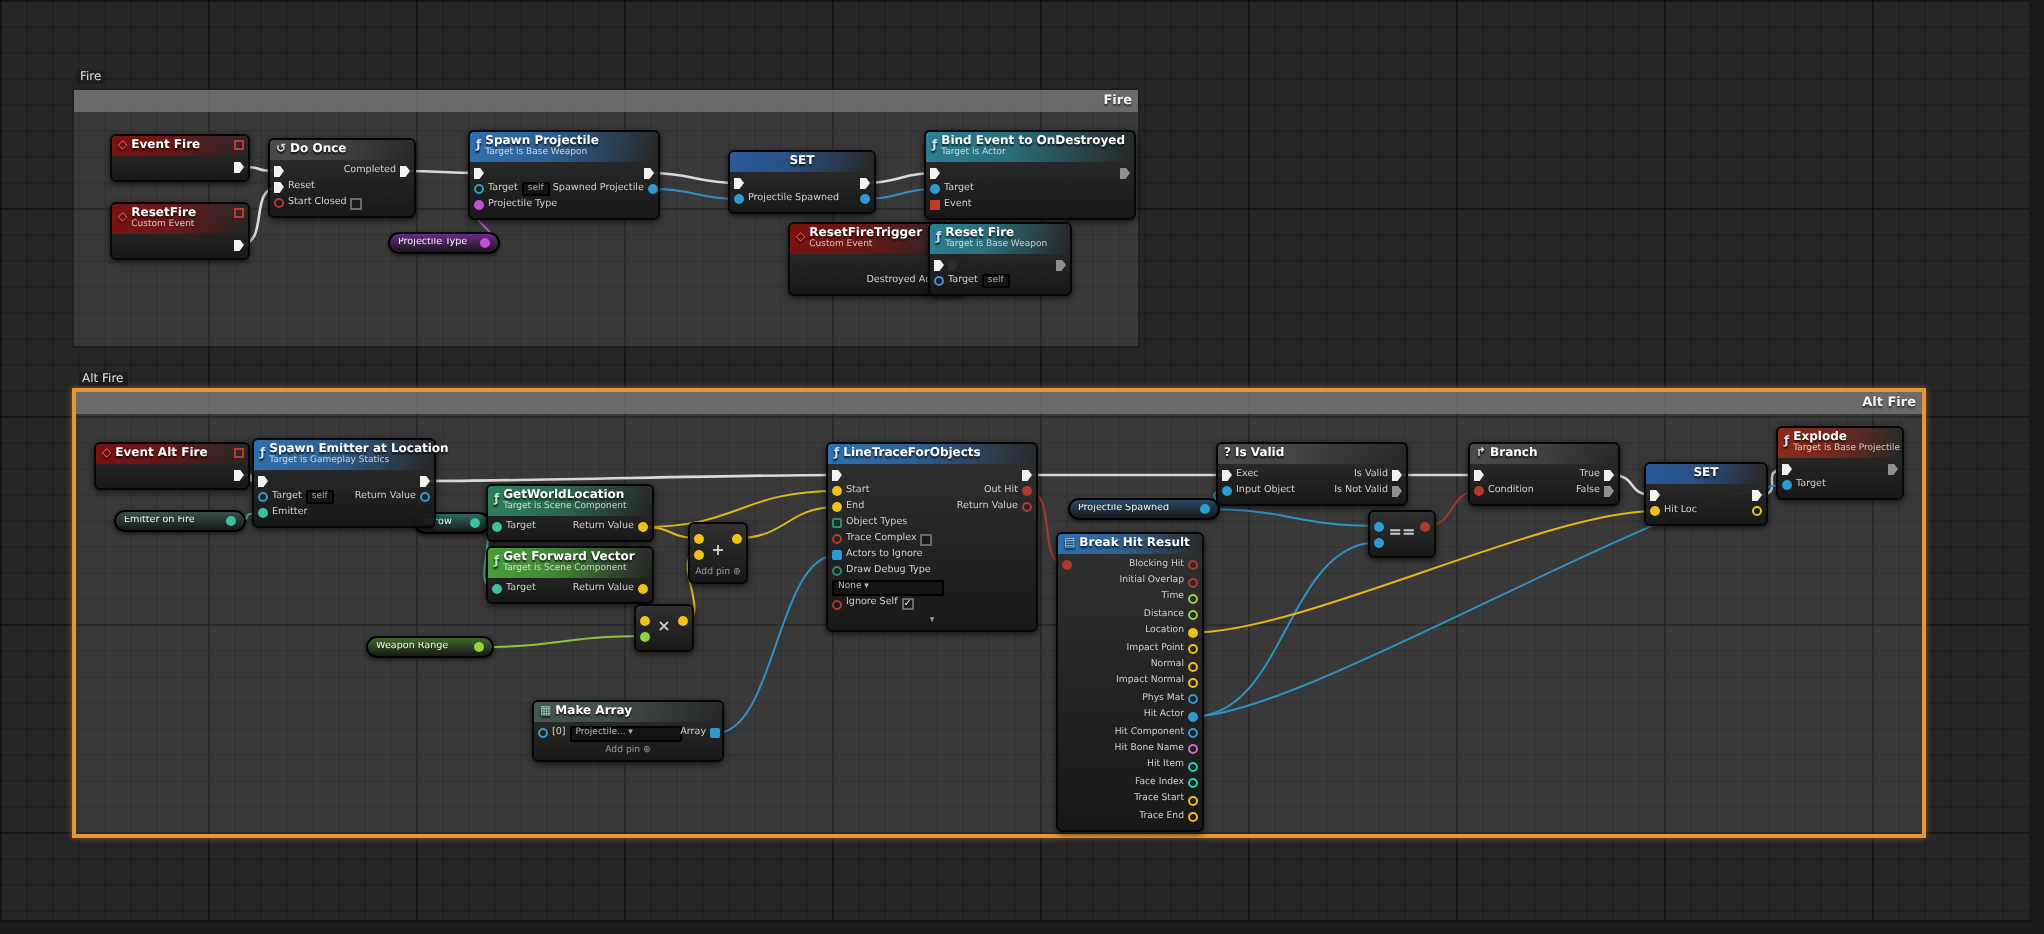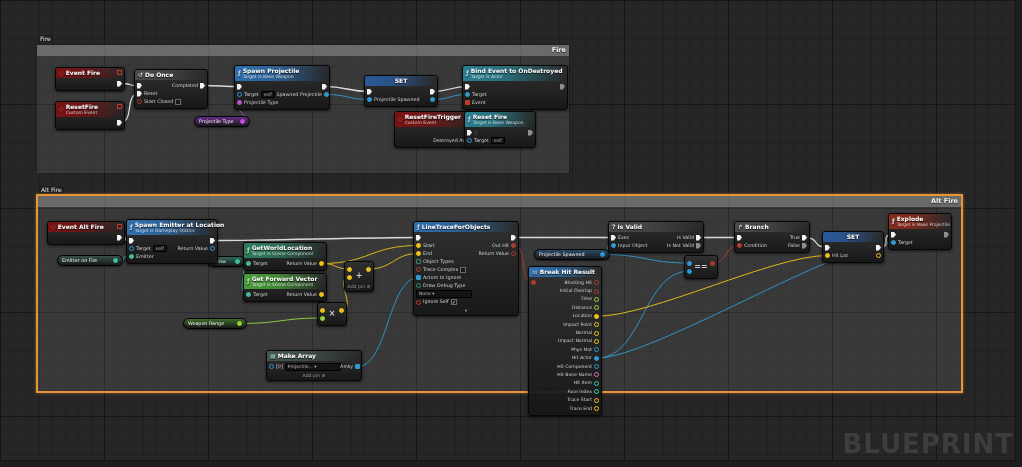--- a/index.html
+++ b/index.html
@@ -73,21 +73,21 @@
 </style>
 </head>
 <body>
 
 <div id="graph">
   <div id="comments-layer">
       <div class="comment" style="left: 36px; top: 44px; width: 534px; height: 130px;">
         <div class="comment-float">Fire</div>
         <div class="comment-header">Fire</div>
       </div>
-      <div class="comment selected" style="left: 36px; top: 194px; width: 927px; height: 199px;">
+      <div class="comment selected" style="left: 36px; top: 194px; width: 927px; height: 225px;">
         <div class="comment-float">Alt Fire</div>
         <div class="comment-header">Alt Fire</div>
       </div>
     </div>
   <svg id="wires" width="1022" height="467">
       <path d="M 119.5 83.5 C 135.5 83.5, 123.5 85.5, 139.5 85.5" fill="none" stroke="#e8e8e8" stroke-width="1.3" stroke-opacity="0.92"></path>
       <path d="M 119.5 122.5 C 135.5 122.5, 123.5 93.5, 139.5 93.5" fill="none" stroke="#e8e8e8" stroke-width="1.3" stroke-opacity="0.92"></path>
       <path d="M 202.5 85.5 C 221 85.5, 221 86.5, 239.5 86.5" fill="none" stroke="#e8e8e8" stroke-width="1.3" stroke-opacity="0.92"></path>
       <path d="M 324.5 86.5 C 347 86.5, 347 91.5, 369.5 91.5" fill="none" stroke="#e8e8e8" stroke-width="1.3" stroke-opacity="0.92"></path>
       <path d="M 432.5 91.5 C 450 91.5, 450 86.5, 467.5 86.5" fill="none" stroke="#e8e8e8" stroke-width="1.3" stroke-opacity="0.92"></path>
@@ -845,16 +845,15 @@
           <div class="pin-row">
             <span class="pin-side left">
               <span class="pin dot connected" style="color: rgb(46, 154, 208);"></span>
               <span class="pin-label">Target</span>
             </span>
             <span class="pin-side right"></span>
           </div>
         </div>
       </div>
     </div>
-  <div class="watermark">BLUEPRINT</div>
   <div class="hscroll"></div>
   <div class="vscroll"></div>
 </div>
 
 </body></html>

